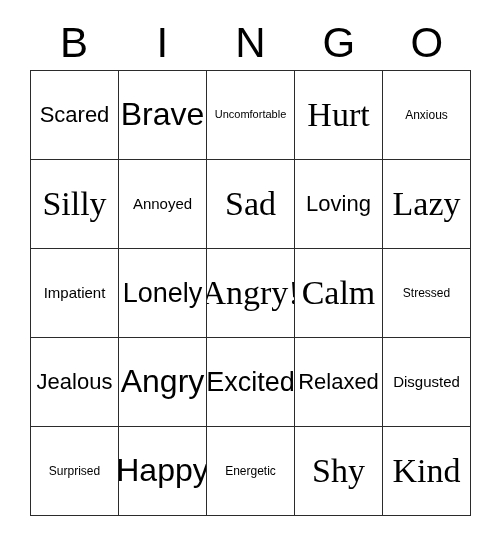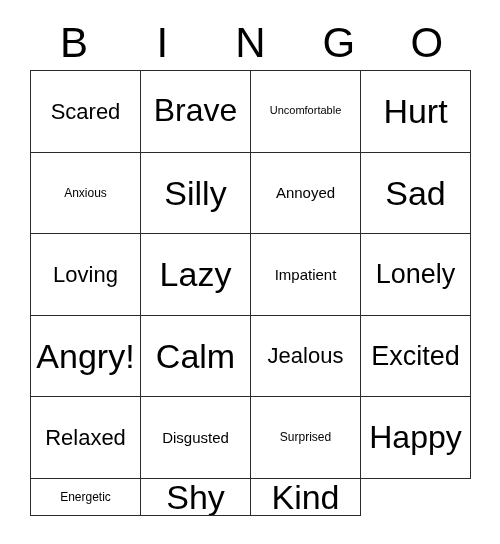--- a/index.html
+++ b/index.html
@@ -45,21 +45,21 @@
 
   
   #grid {
     position: absolute;
     left: 30px;
     top: 70px;
     width: 441px;
     height: 446px;
     box-sizing: border-box;
     display: grid;
-    grid-template-columns: repeat(4, 1fr);
+    grid-template-columns: repeat(5, 1fr);
     grid-template-rows: repeat(5, 1fr);
     border-top: 1.2px solid #2b2b2b;
     border-left: 1.2px solid #2b2b2b;
   }
   .cell {
     box-sizing: border-box;
     border-right: 1.2px solid #2b2b2b;
     border-bottom: 1.2px solid #2b2b2b;
     display: flex;
     align-items: center;
@@ -71,21 +71,21 @@
   .cell-text {
     display: block;
     text-align: center;
     white-space: nowrap;
     line-height: 1.06;
     color: #000000;
     user-select: none;
   }
 
   
-  .sz-xxl { font-size: 34px; }
+  .sz-xxl { font-size: 34px; font-family: Liberation Serif, serif; }
   .sz-xl  { font-size: 32px; }
   .sz-l   { font-size: 27px; }
   .sz-m   { font-size: 22px; }
   .sz-s   { font-size: 12px; }
   .sz-xs  { font-size: 15px; }
   .sz-xxs { font-size: 11px; }
 </style>
 </head>
 <body>
 
@@ -138,23 +138,29 @@
       </div>
     <div class="cell">
         <span class="cell-text sz-l">Lonely</span>
       </div>
     <div class="cell">
         <span class="cell-text sz-xxl">Angry!</span>
       </div>
     <div class="cell">
         <span class="cell-text sz-xxl">Calm</span>
       </div>
+    <div class="cell">
+        <span class="cell-text sz-s">Stressed</span>
+      </div>
 
     <div class="cell">
         <span class="cell-text sz-m">Jealous</span>
+      </div>
+    <div class="cell">
+        <span class="cell-text sz-xl">Angry</span>
       </div>
     <div class="cell">
         <span class="cell-text sz-l">Excited</span>
       </div>
     <div class="cell">
         <span class="cell-text sz-m">Relaxed</span>
       </div>
     <div class="cell">
         <span class="cell-text sz-xs">Disgusted</span>
       </div>

